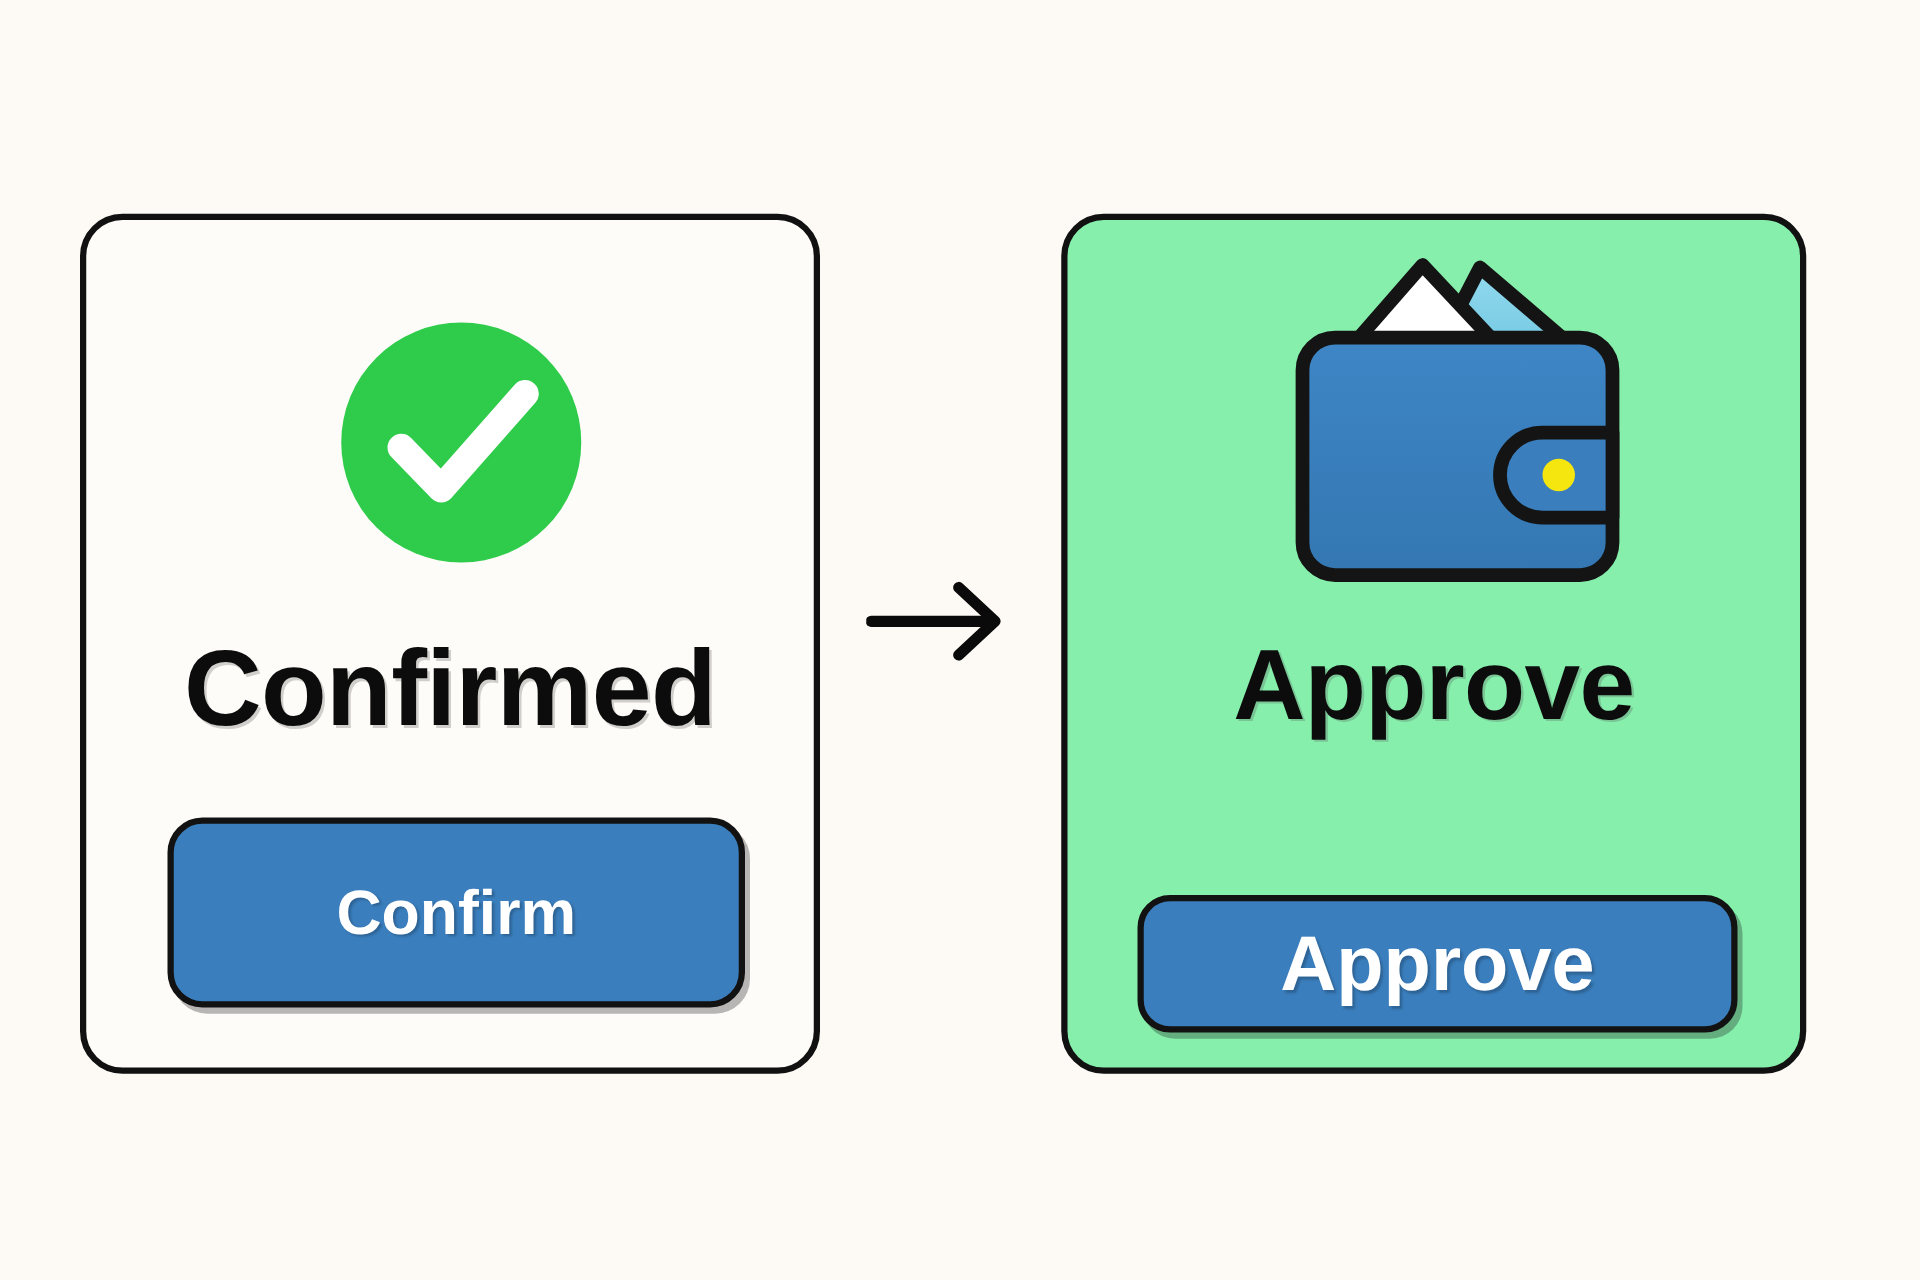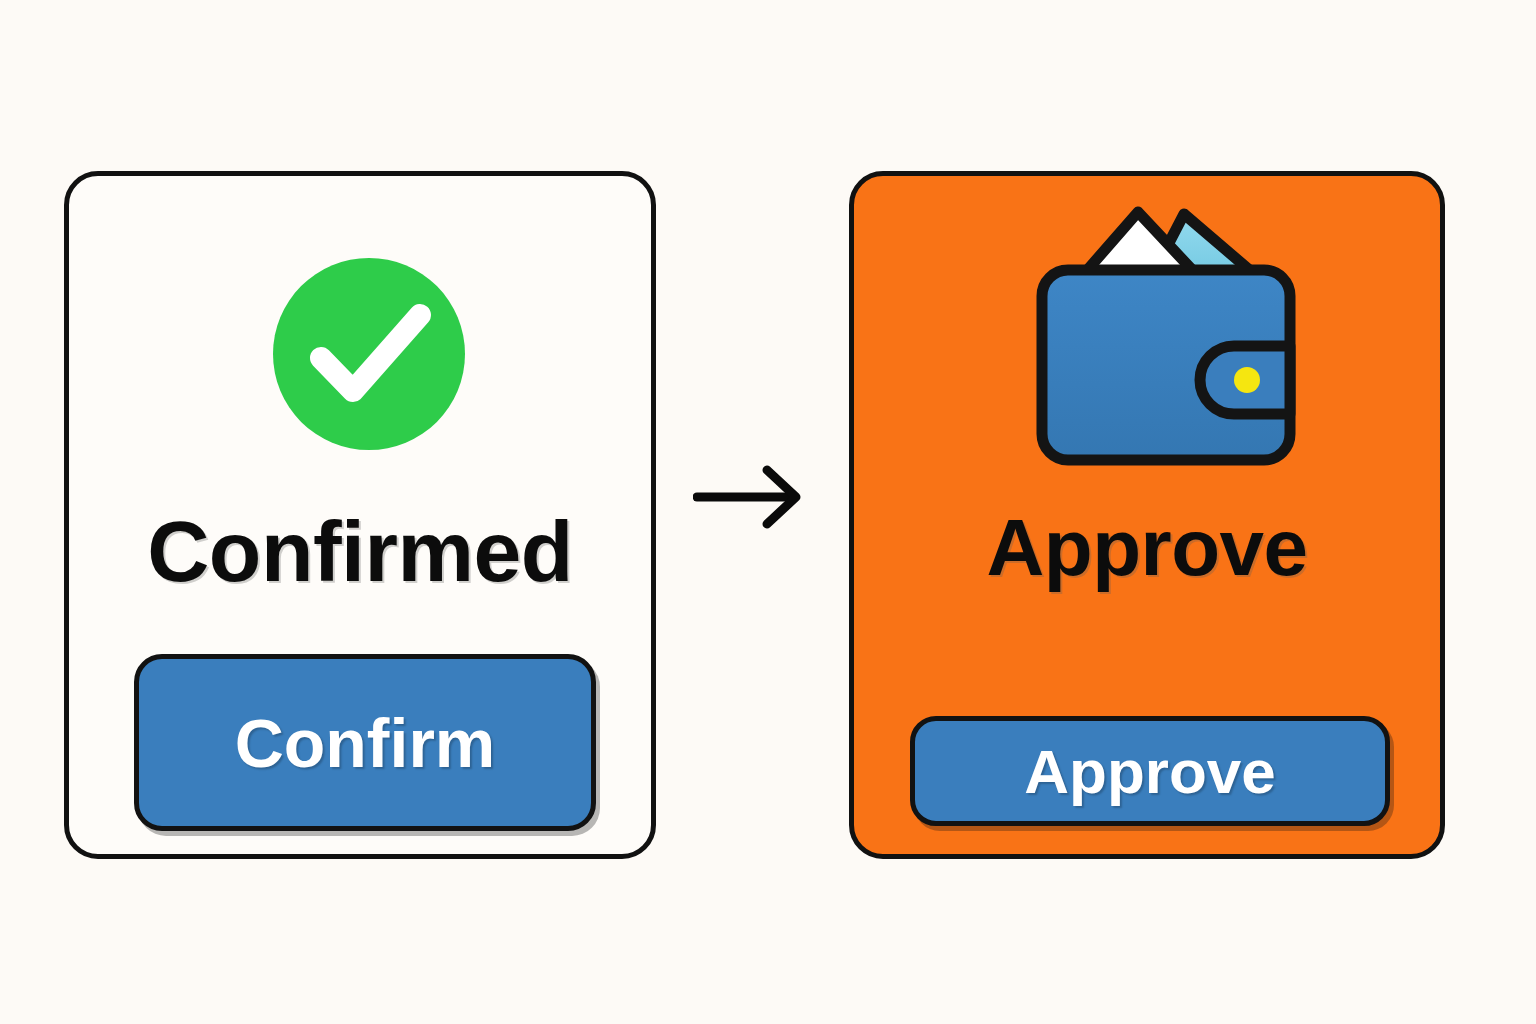--- a/index.html
+++ b/index.html
@@ -40,21 +40,21 @@
     height: 688px;
     background: #FEFCF9;
     padding-left: 33px;
   }
 
   .card--approve {
     left: 849px;
     top: 171px;
     width: 596px;
     height: 688px;
-    background: #f97316;
+    background: #86efac;
   }
 
   
   .check-wrap {
     position: absolute;
     left: 204px;
     top: 82px;
     width: 192px;
     height: 192px;
   }
@@ -123,23 +123,23 @@
     justify-content: center;
     cursor: pointer;
     text-shadow: 2px 2px 2px rgba(0,0,0,0.22);
     box-shadow: 4px 5px 0 rgba(20,20,20,0.30);
   }
 
   .btn--confirm {
     left: 65px;
     top: 478px;
     width: 462px;
-    height: 177px;
+    height: 152px;
     border-radius: 28px;
-    font-size: 68px;
+    font-size: 50px;
   }
 
   .btn--approve {
     left: 56px;
     top: 540px;
     width: 480px;
     height: 110px;
     border-radius: 26px;
     font-size: 62px;
   }

